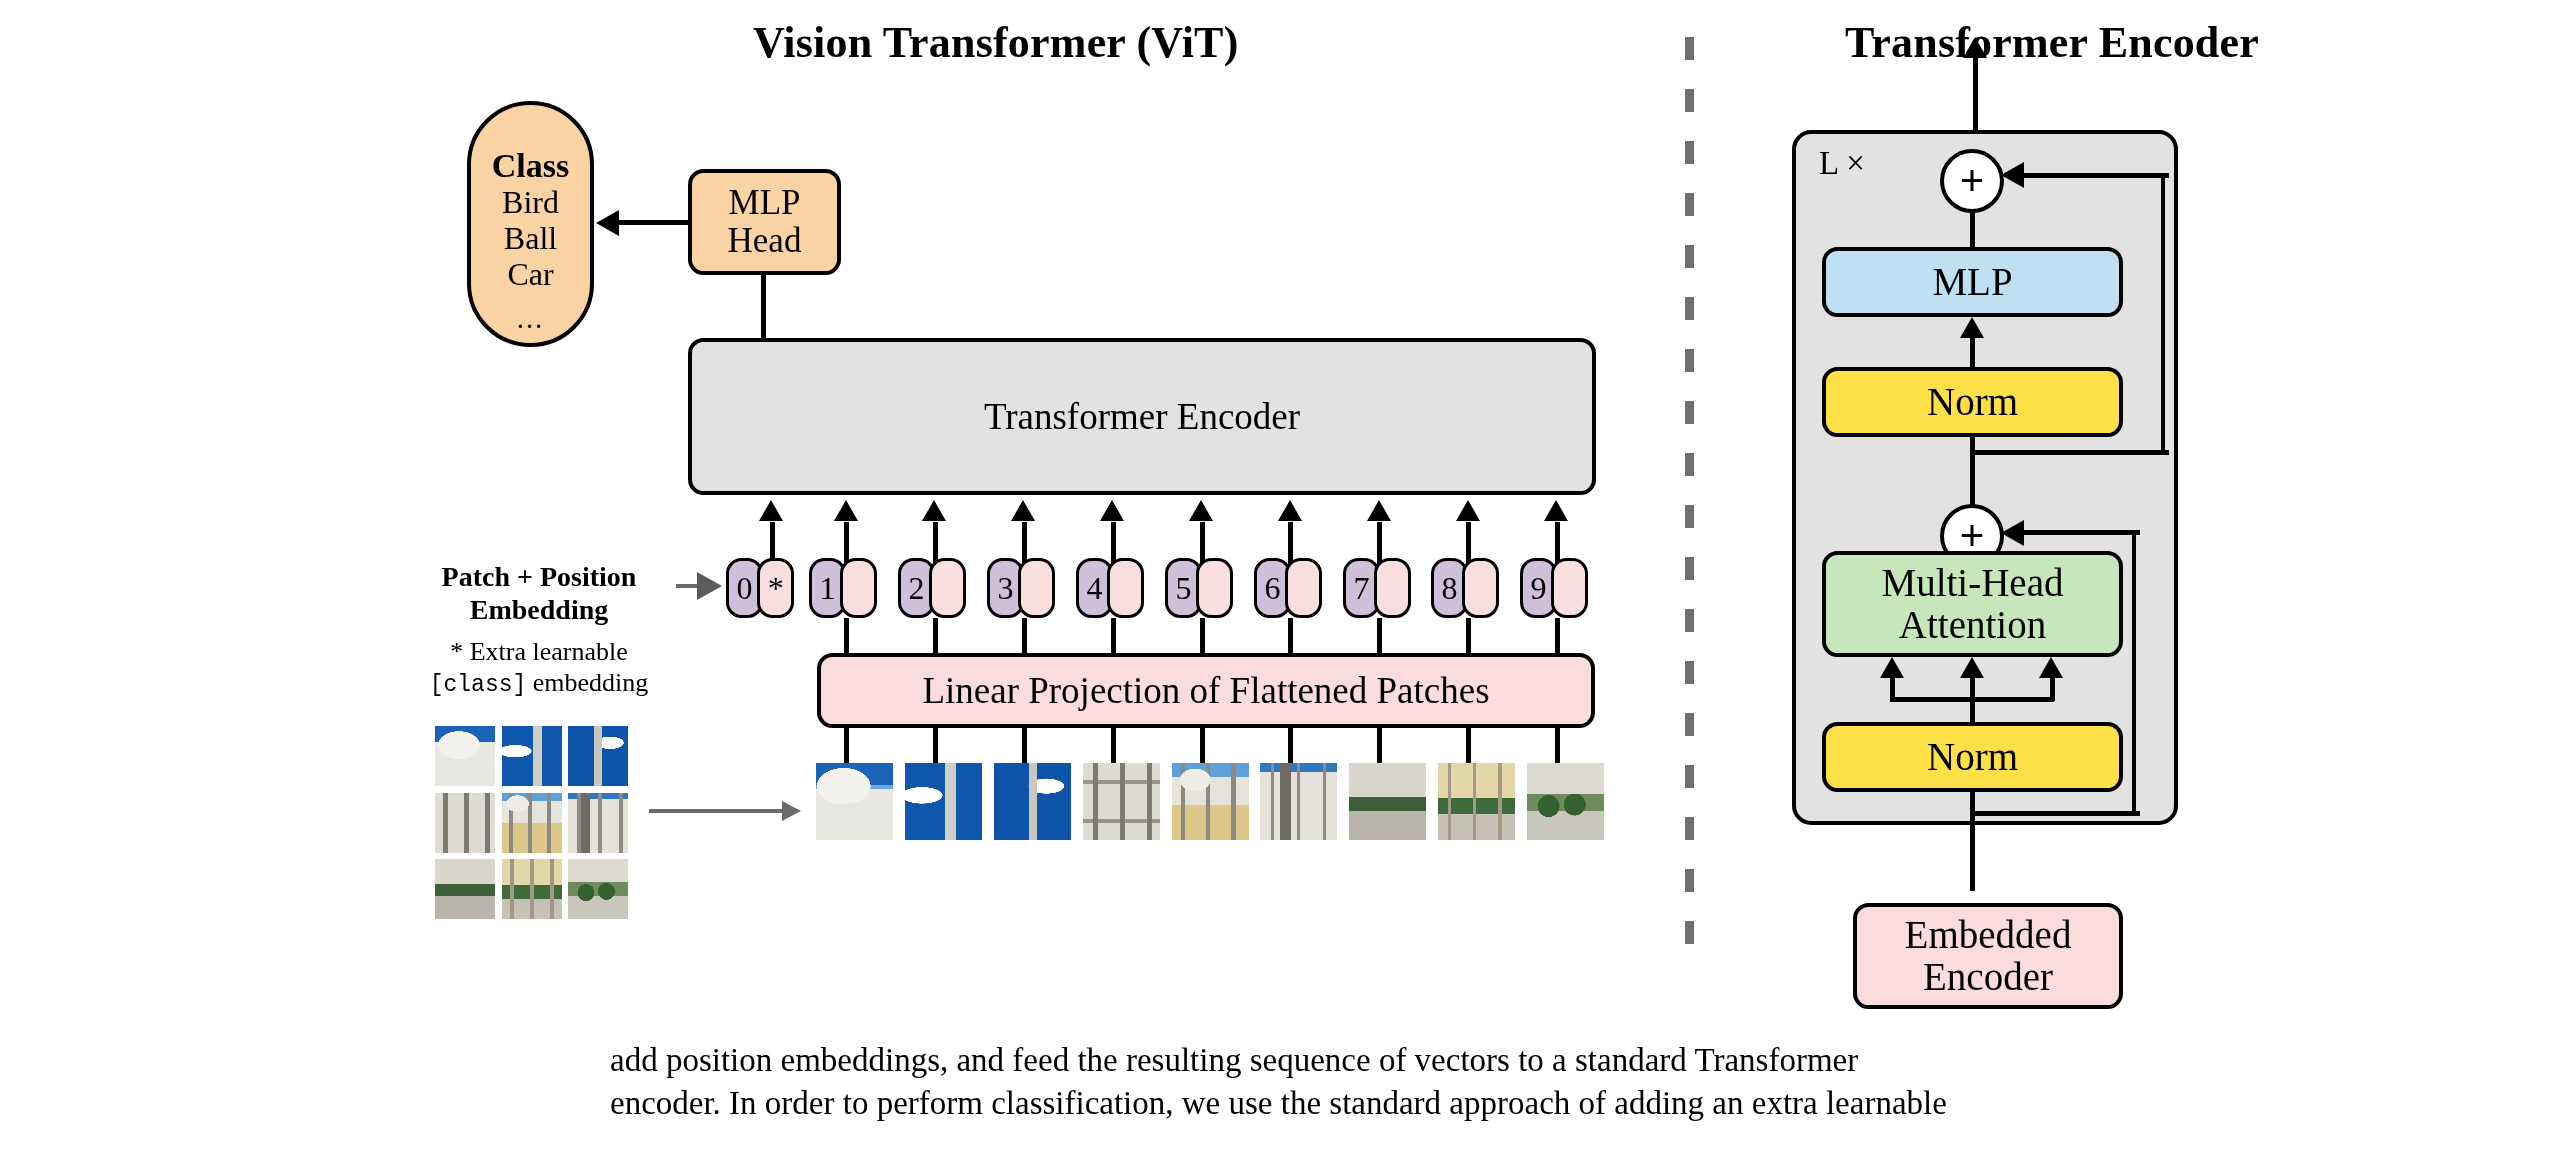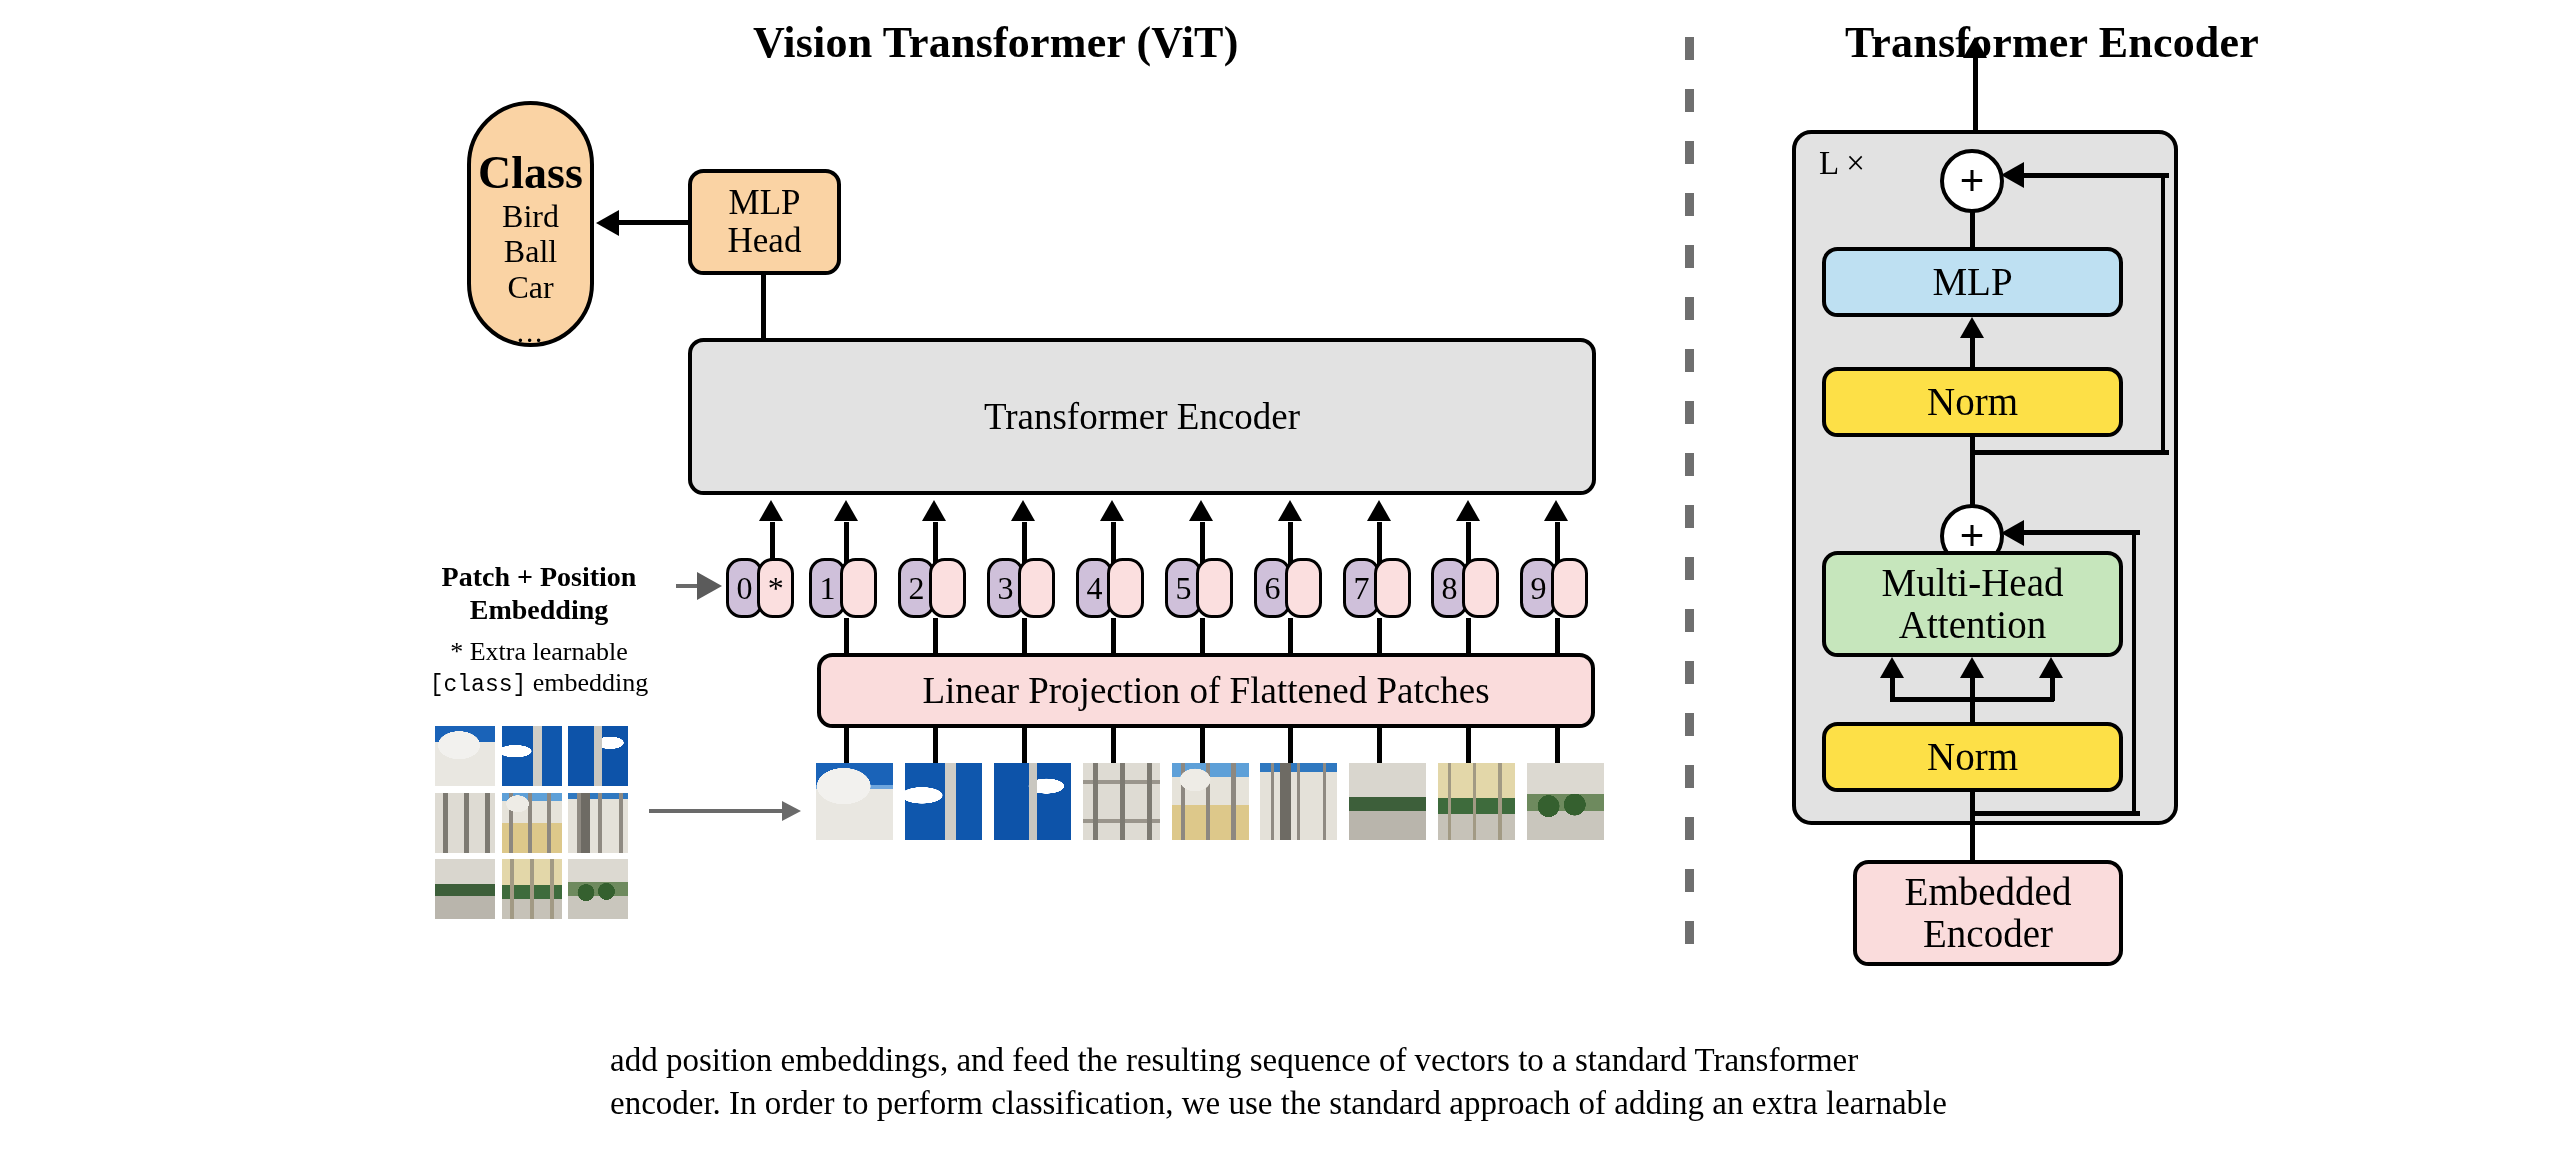--- a/index.html
+++ b/index.html
@@ -52,21 +52,21 @@
     border: 4.8px solid #000;
     border-radius: 68px;
     background: #FAD3A4;
     display: flex;
     flex-direction: column;
     align-items: center;
     justify-content: flex-start;
     padding-top: 42px;
     line-height: 1.12;
   }
-  .class-pill .hdr { font-weight: bold; font-size: 46px; }
+  .class-pill .hdr { font-weight: bold; font-size: 34px; }
   .class-pill .itm { font-size: 32px; }
   .class-pill .dots { font-size: 29px; margin-top: 9.7px; letter-spacing: 1.9px; }
 
   
   .vline { background: #000; width: 4.8px; }
   .hline { background: #000; height: 4.8px; }
   .arrow-up {
     width: 0; height: 0;
     border-left: 12.6px solid transparent;
     border-right: 12.6px solid transparent;
@@ -464,21 +464,21 @@
   <div class="abs vline" style="left:2050px; top:678px; height:23px;"></div>
   <div class="abs arrow-up" style="left:2039px; top:657px;"></div>
 </div>
 
 <div class="abs node yellow" style="left:1822px; top:722px; width:301px; height:70px; font-size:39px;">
   <span>Norm</span>
 </div>
 
 <div class="abs vline" style="left:1970px; top:790px; height:101px;"></div>
 
-<div class="abs node pink" style="left:1853px; top:860px; width:270px; height:106px; flex-direction:column; font-size:39px;">
+<div class="abs node pink" style="left:1853px; top:903px; width:270px; height:106px; flex-direction:column; font-size:39px;">
   <div>Embedded</div>
   <div>Encoder</div>
 </div>
 
 <div class="abs caption" style="left:610px; top:1039px; width:1425px;">
   <div>add position embeddings, and feed the resulting sequence of vectors to a standard Transformer</div>
   <div>encoder. In order to perform classification, we use the standard approach of adding an extra learnable</div>
 
 </div>
 

